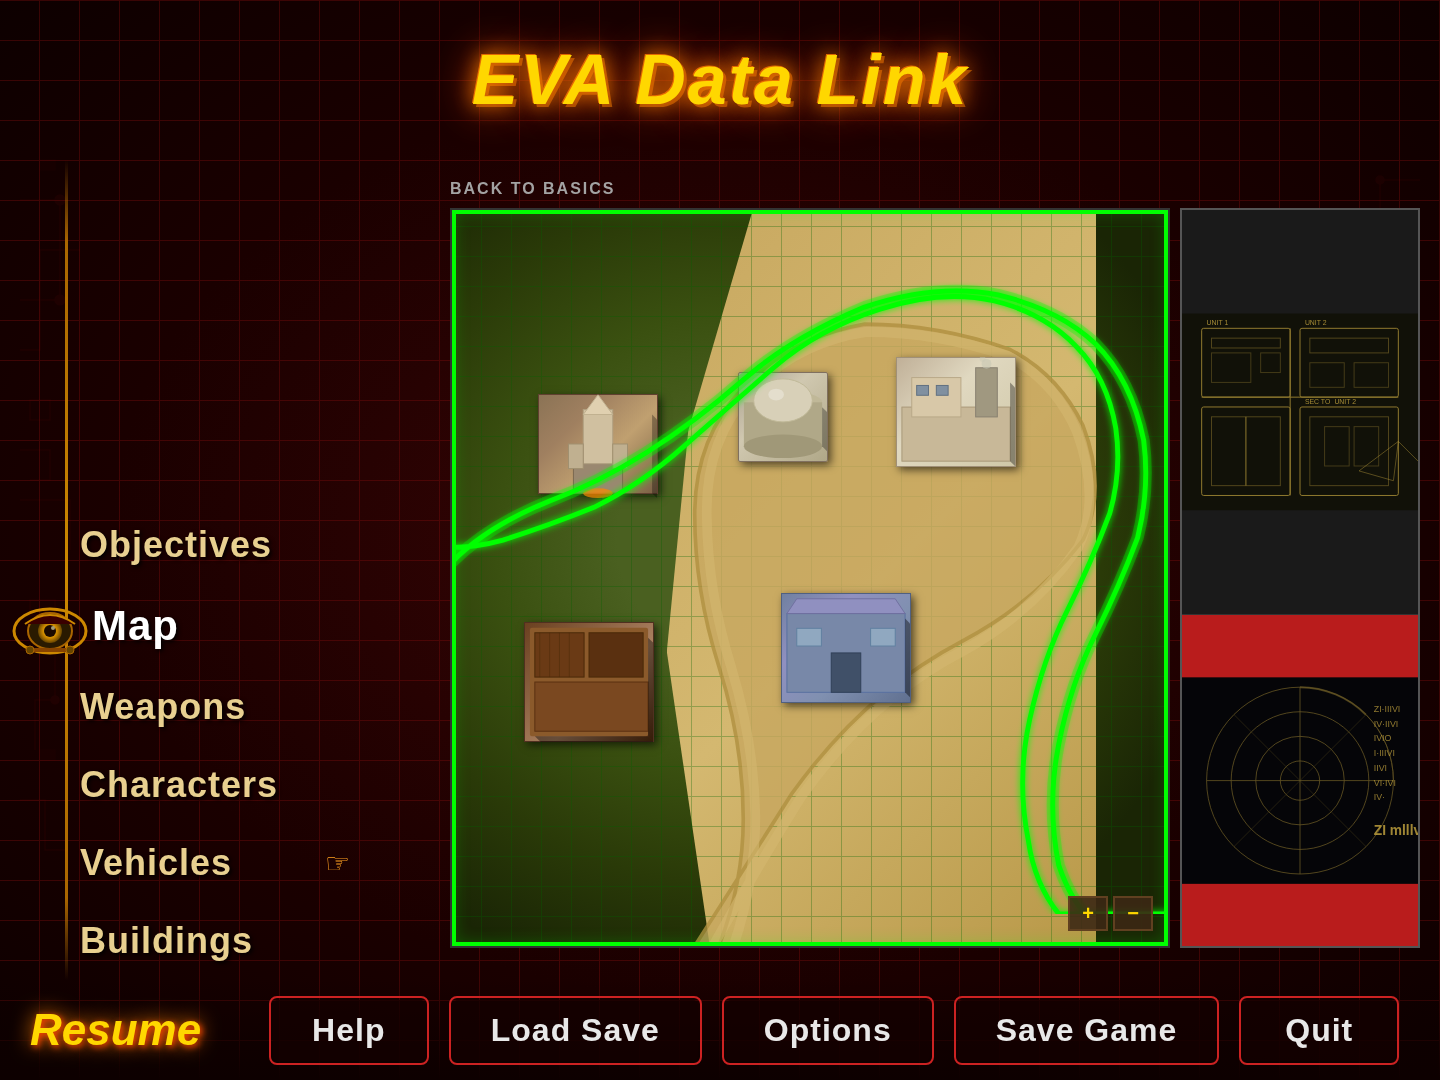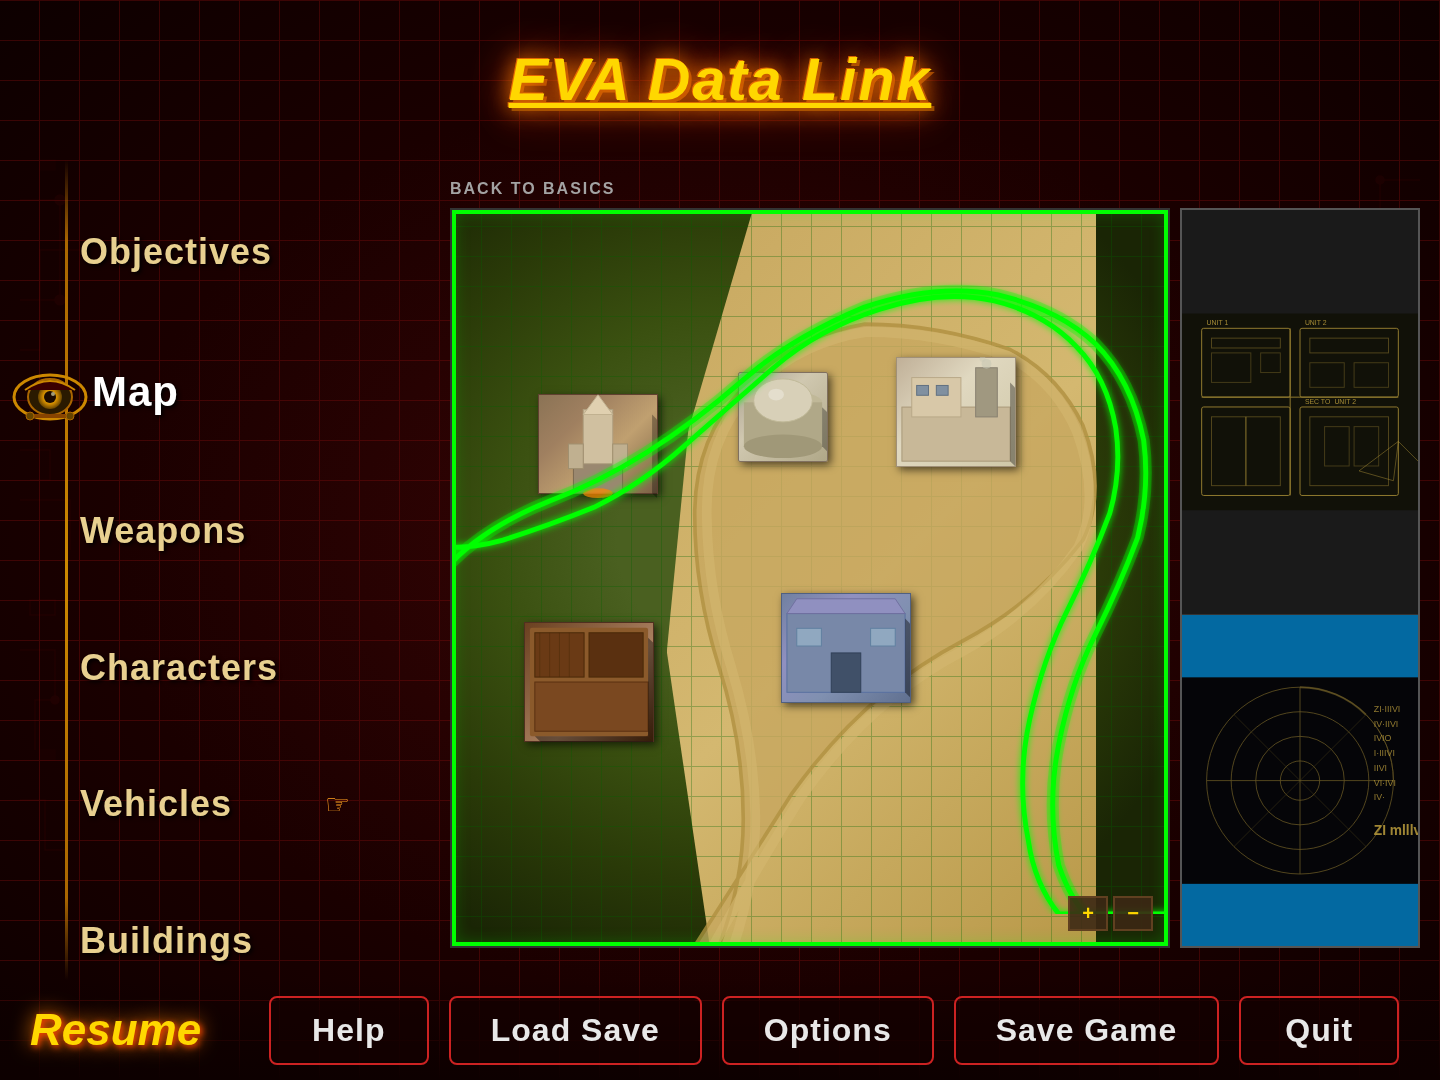--- a/index.html
+++ b/index.html
@@ -48,44 +48,43 @@
       left: 0;
       right: 0;
       height: 160px;
       z-index: 10;
       display: flex;
       align-items: center;
       justify-content: center;
     }
 
     .title {
-      font-size: 59px;
+      font-size: 70px;
       font-weight: 900;
       color: #ffd700;
       text-shadow: 
         0 0 20px #ff8800,
         0 0 40px #ff4400,
         3px 3px 0 #8b4500,
         -1px -1px 0 #cc6600;
       font-style: italic;
       letter-spacing: 2px;
-      text-decoration: underline;
     }
 
     
     .sidebar {
       position: absolute;
       left: 0;
       top: 160px;
       width: 430px;
       bottom: 100px;
       z-index: 10;
       display: flex;
       flex-direction: column;
-      justify-content: space-between;
+      justify-content: flex-end;
       padding-top: 53px;
     }
 
     .sidebar-item {
       padding: 18px 30px 18px 80px;
       cursor: pointer;
       position: relative;
     }
 
     .sidebar-item-label {
@@ -297,21 +296,21 @@
     }
 
     
     .mini-radar {
       width: 100%;
       height: 45%;
       position: relative;
       display: flex;
       align-items: center;
       justify-content: center;
-      background: #0369a1;
+      background: #b91c1c;
     }
 
     
     .bottom-bar {
       position: absolute;
       bottom: 0;
       left: 0;
       right: 0;
       height: 100px;
       z-index: 10;

